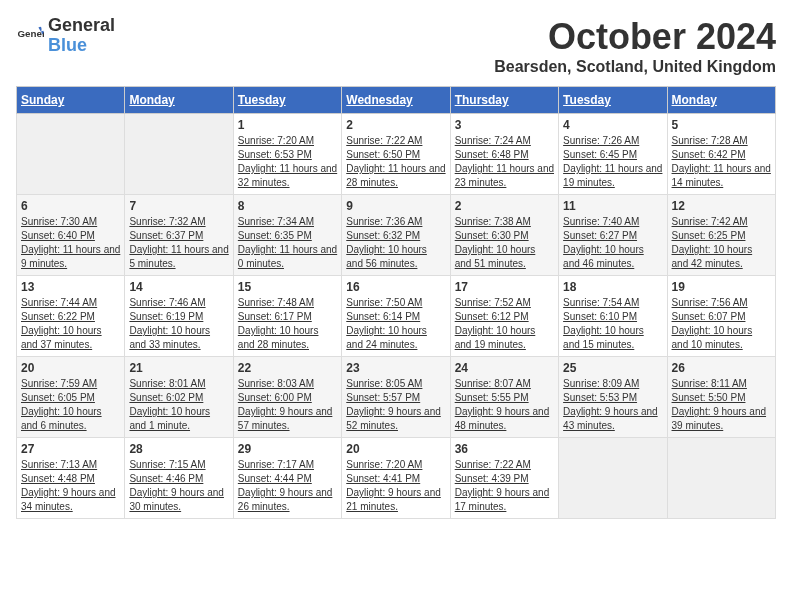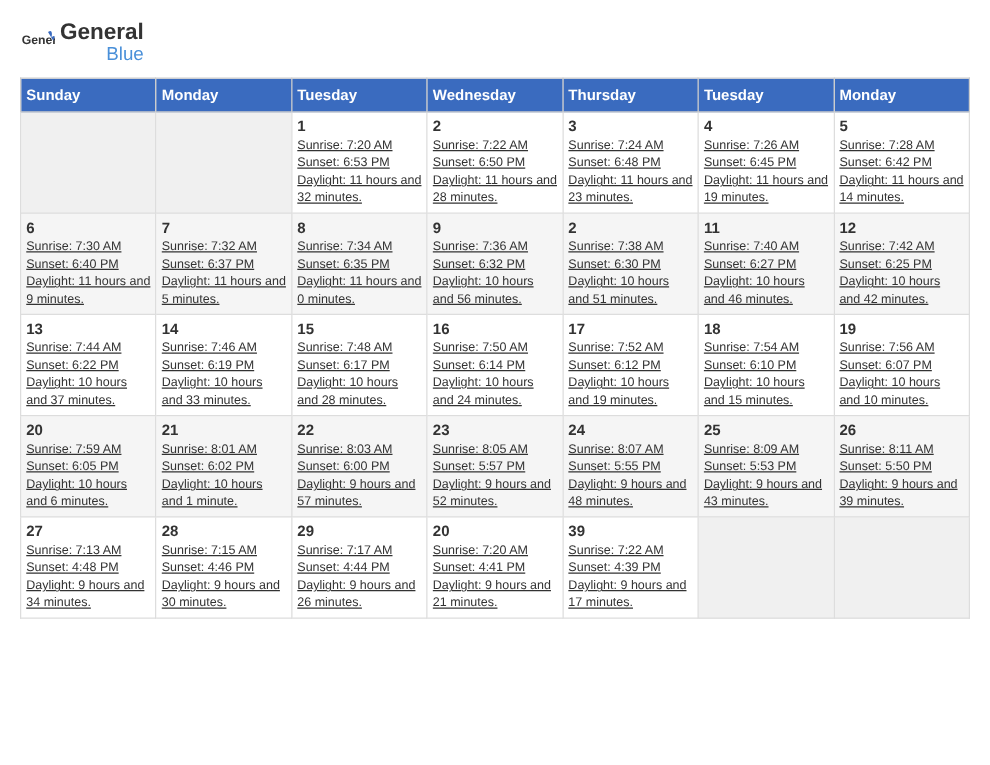--- a/index.html
+++ b/index.html
@@ -44,20 +44,21 @@
       table-layout: fixed;
     }
     thead tr th {
       background-color: #3a6bbf;
       color: #fff;
       font-size: 12px;
       font-weight: bold;
       padding: 6px 4px;
       text-align: left;
       border: 1px solid #ccc;
+      text-decoration: underline;
     }
     tbody tr td {
       vertical-align: top;
       font-size: 10px;
       color: #333;
       padding: 4px 4px;
       border: 1px solid #ddd;
       height: 80px;
       background: #fff;
     }
@@ -83,22 +84,26 @@
 <body>
 
 <div class="header">
   <div class="logo">
     <svg class="logo-icon" viewBox="0 0 40 40">
       <text x="2" y="22" font-size="14" font-weight="bold" fill="#333">General</text>
       <path d="M32 8 Q38 4 36 14 Q42 10 38 18" fill="#3a6bbf"></path>
     </svg>
     <div>
       <div style="font-size:18px;font-weight:bold;color:#333;line-height:1.1;">General</div>
-      <div style="font-size:15px;font-weight:normal;color:#4a90d9;line-height:1.1;text-align:right;">Blue</div>
+      <div style="font-size:18px;font-weight:bold;color:#4a90d9;line-height:1.1;">Blue</div>
     </div>
+  </div>
+  <div class="title-block">
+    <div class="month-title">October 2024</div>
+    <div class="location-title">Bearsden, Scotland, United Kingdom</div>
   </div>
 </div>
 
 <table>
   <thead>
     <tr>
     <th>Sunday</th>
         <th>Monday</th>
         <th>Tuesday</th>
         <th>Wednesday</th>
@@ -233,20 +238,20 @@
         </td>
         <td>
           <span class="day-num">29</span>
           <div class="day-info">Sunrise: 7:17 AM<br>Sunset: 4:44 PM<br>Daylight: 9 hours and 26 minutes.</div>
         </td>
         <td>
           <span class="day-num">20</span>
           <div class="day-info">Sunrise: 7:20 AM<br>Sunset: 4:41 PM<br>Daylight: 9 hours and 21 minutes.</div>
         </td>
         <td>
-          <span class="day-num">39</span>
+          <span class="day-num">36</span>
           <div class="day-info">Sunrise: 7:22 AM<br>Sunset: 4:39 PM<br>Daylight: 9 hours and 17 minutes.</div>
         </td>
         <td class="empty-cell"></td>
         <td class="empty-cell"></td>
       </tr>
     </tbody>
 </table>
 
 </body></html>

